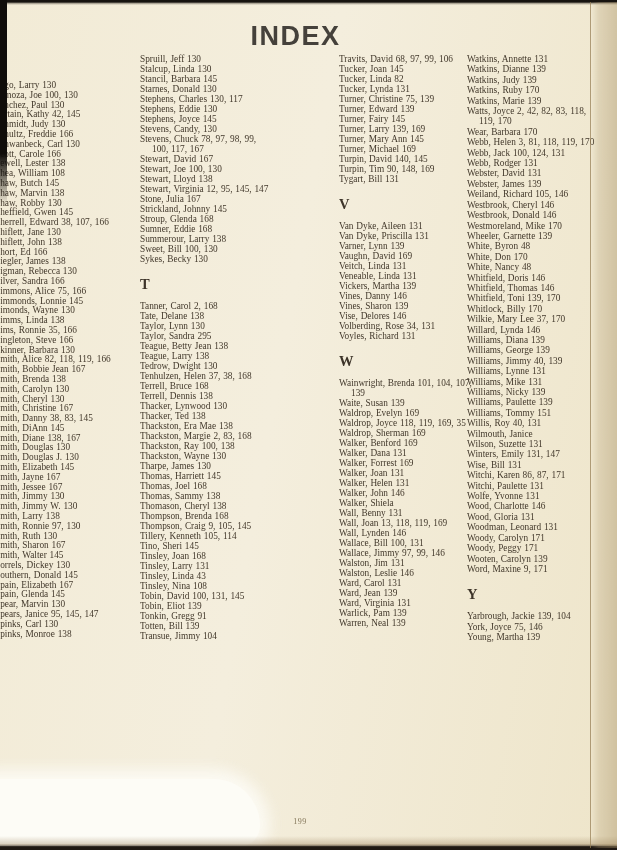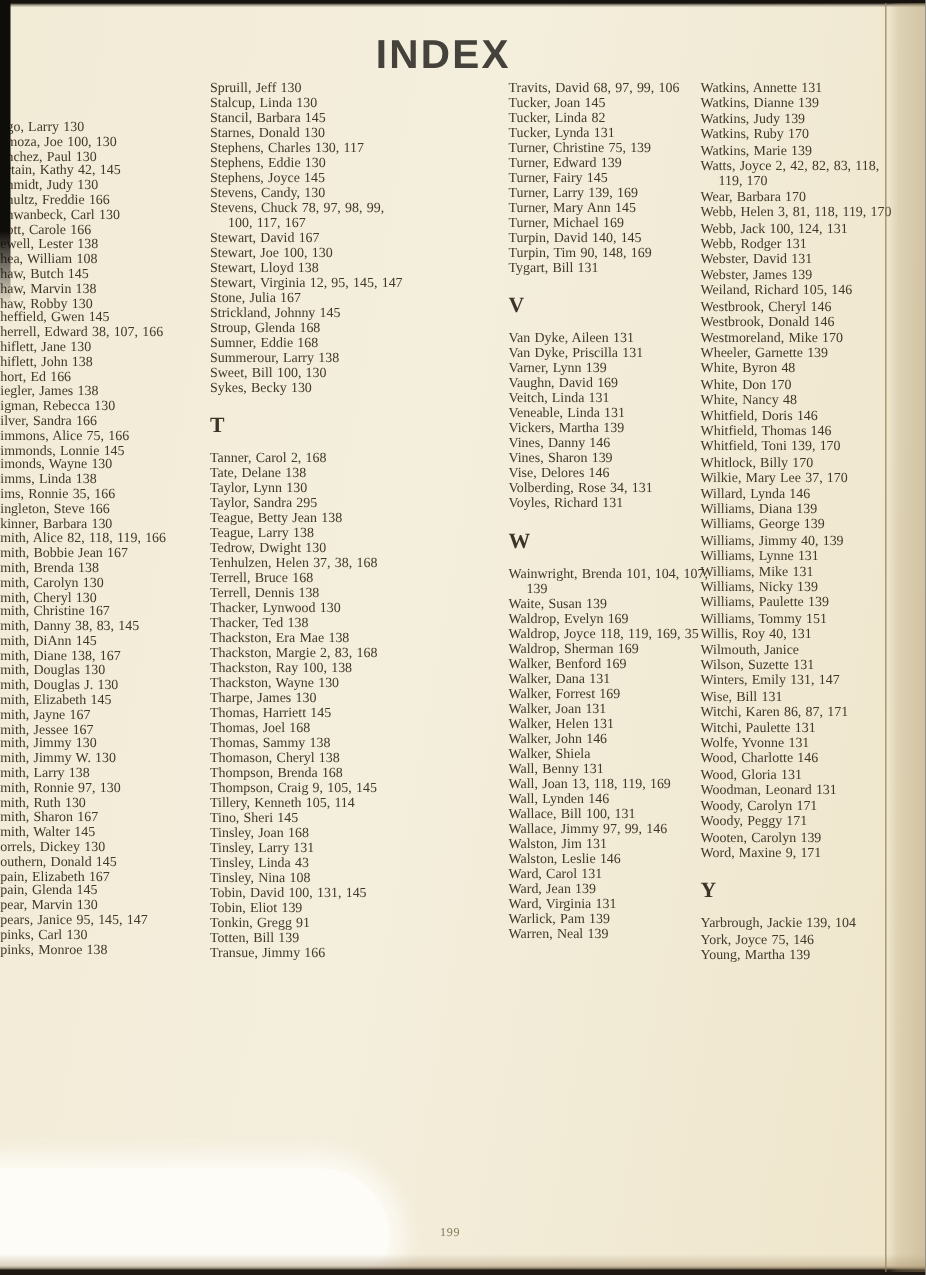--- a/index.html
+++ b/index.html
@@ -159,21 +159,21 @@
         <div class="entry">Tillery, Kenneth 105, 114</div>
         <div class="entry">Tino, Sheri 145</div>
         <div class="entry">Tinsley, Joan 168</div>
         <div class="entry">Tinsley, Larry 131</div>
         <div class="entry">Tinsley, Linda 43</div>
         <div class="entry">Tinsley, Nina 108</div>
         <div class="entry">Tobin, David 100, 131, 145</div>
         <div class="entry">Tobin, Eliot 139</div>
         <div class="entry">Tonkin, Gregg 91</div>
         <div class="entry">Totten, Bill 139</div>
-        <div class="entry">Transue, Jimmy 166</div>
+        <div class="entry">Transue, Jimmy 104</div>
       </div>
       <div class="col col-3">
         <div class="entry">Travits, David 68, 97, 99, 106</div>
         <div class="entry">Tucker, Joan 145</div>
         <div class="entry">Tucker, Linda 82</div>
         <div class="entry">Tucker, Lynda 131</div>
         <div class="entry">Turner, Christine 75, 139</div>
         <div class="entry">Turner, Edward 139</div>
         <div class="entry">Turner, Fairy 145</div>
         <div class="entry">Turner, Larry 139, 169</div>

